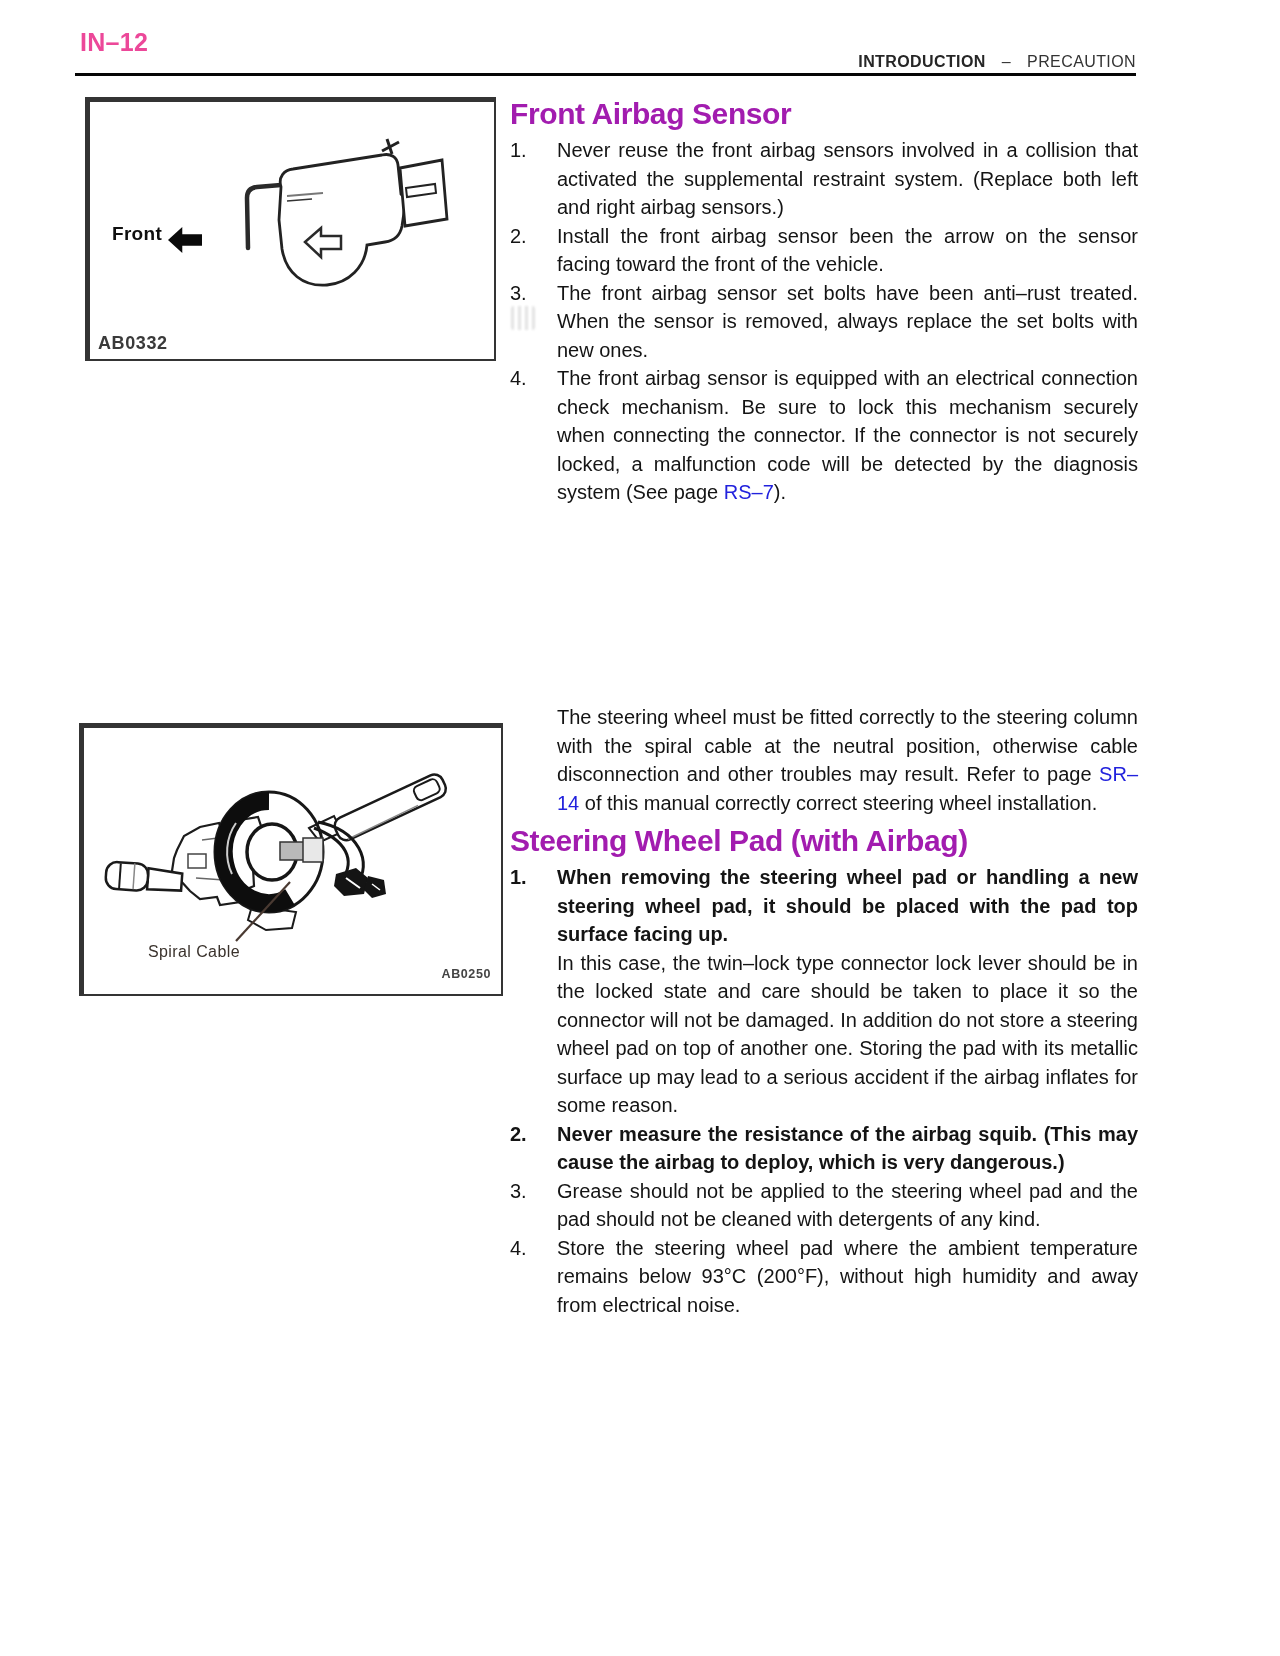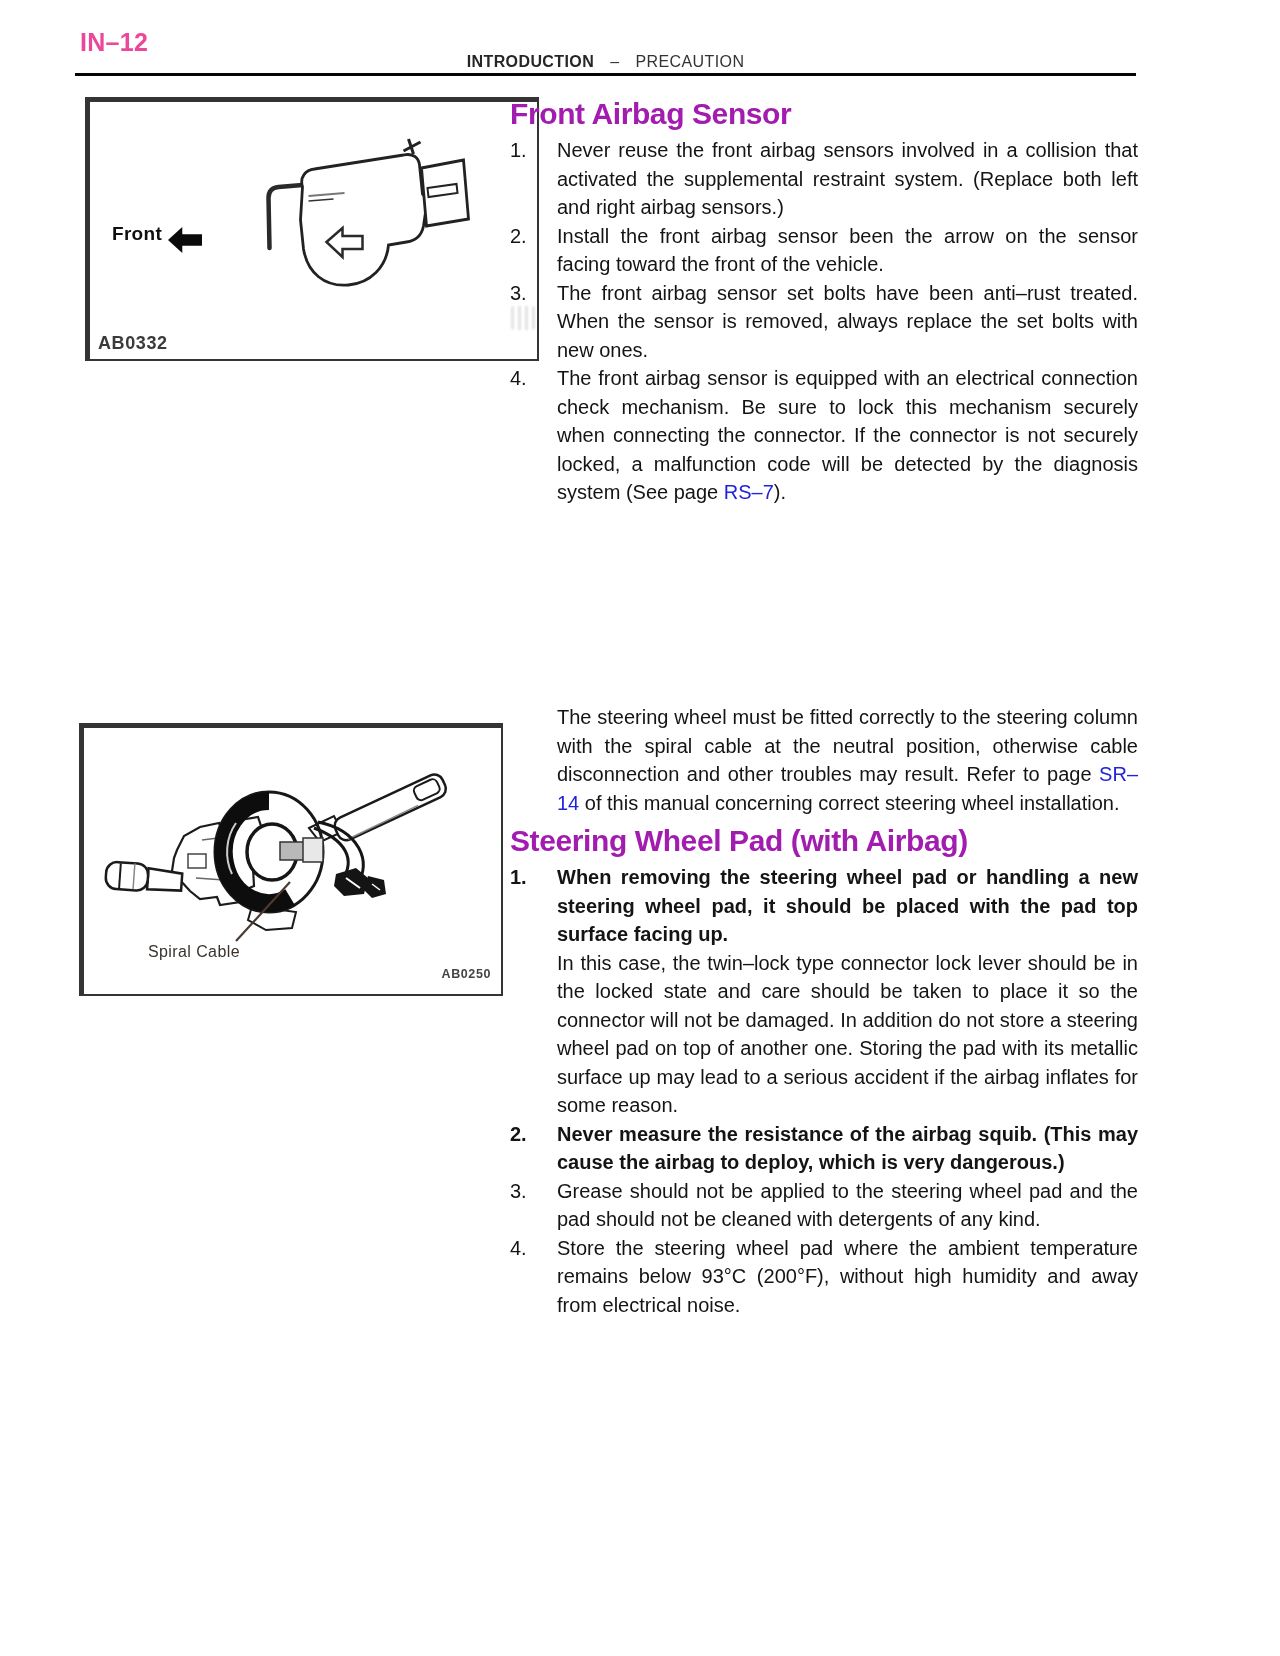--- a/index.html
+++ b/index.html
@@ -2,32 +2,32 @@
 <html><head>
 <meta charset="utf-8">
 <style>
   html,body{margin:0;padding:0;background:#ffffff;}
   .page{
     position:relative;width:1280px;height:1656px;background:#ffffff;
     font-family:"Liberation Sans",sans-serif;color:#111;overflow:hidden;
   }
   
   .page-label{position:absolute;left:80px;top:28px;font-size:25px;font-weight:bold;letter-spacing:.3px;color:#ec4899;}
-  .running-head{position:absolute;left:75px;top:53px;width:1061px;text-align:center;font-size:16px;color:#262626;letter-spacing:.4px;}
+  .running-head{position:absolute;left:75px;top:53px;width:1061px;text-align:right;font-size:16px;color:#262626;letter-spacing:.4px;}
   .running-head .rh-left{font-weight:bold;}
   .running-head .rh-dash{margin:0 16px;color:#333;}
   .running-head .rh-right{color:#333;}
   .rule{position:absolute;left:75px;top:73px;width:1061px;height:3px;background:#050505;}
   
   .figure{
     position:absolute;background:#fff;
     border-style:solid;border-color:#343434;
     border-width:5px 2px 2px 5px;
   }
-  .fig1{left:85px;top:97px;width:404px;height:257px;padding-left:43px;}
+  .fig1{left:85px;top:97px;width:404px;height:257px;}
   .fig2{left:79px;top:699px;width:417px;height:266px;margin-top:24px;}
   .fig-svg{position:absolute;left:0;top:0;width:100%;height:100%;}
   .fig-code{position:absolute;font-size:18px;font-weight:bold;color:#3a3a3a;letter-spacing:.6px;font-family:"Liberation Sans",sans-serif;}
   .code1{left:8px;bottom:5px;}
   .code2{right:10px;bottom:13px;font-size:12.5px;color:#444;}
   .front-label{position:absolute;left:22px;top:121px;font-size:19px;font-weight:bold;color:#101010;letter-spacing:.3px;}
   .front-arrow{
     position:absolute;left:78px;top:125px;width:34px;height:26px;background:#0a0a0a;
     clip-path:polygon(0 50%,42% 0,42% 28%,100% 28%,100% 72%,42% 72%,42% 100%);
   }
@@ -140,21 +140,21 @@
       <rect x="196" y="114" width="24" height="18" fill="#b9b9b9" stroke="#333" stroke-width="1.5"></rect>
       <rect x="219" y="110" width="20" height="24" fill="#e8e8e8" stroke="#333" stroke-width="1.5"></rect>
 
       <line x1="206" y1="154" x2="152" y2="213" stroke="#4a3a32" stroke-width="2.2"></line>
     </svg>
     <span class="spiral-callout">Spiral Cable</span>
     <span class="fig-code code2">AB0250</span>
   </div>
 
   <div class="col" style="top:699px">
-    <p class="para"><span>The steering wheel must be fitted correctly to the steering col­umn with the spiral cable at the neutral position, otherwise cable disconnection and other troubles may result. Refer to page </span><a class="link">SR–14</a><span> of this manual concerning correct steering wheel installation.</span></p>
+    <p class="para"><span>The steering wheel must be fitted correctly to the steering col­umn with the spiral cable at the neutral position, otherwise cable disconnection and other troubles may result. Refer to page </span><a class="link">SR–14</a><span> of this manual correctly correct steering wheel installation.</span></p>
 
     <h1 class="sec-title h2-gap">Steering Wheel Pad (with Airbag)</h1>
     <div class="list">
       <div class="li">
         <span class="num num-bold">1.</span>
         <span class="txt-bold">When removing the steering wheel pad or handling a new steering wheel pad, it should be placed with the pad top surface facing up.</span>
         <span class="txt">In this case, the twin–lock type connector lock lever should be in the locked state and care should be taken to place it so the connector will not be damaged. In addition do not store a steering wheel pad on top of another one. Storing the pad with its metallic surface up may lead to a serious accident if the airbag inflates for some reason.</span>
       </div>
       <div class="li">
         <span class="num num-bold">2.</span>

